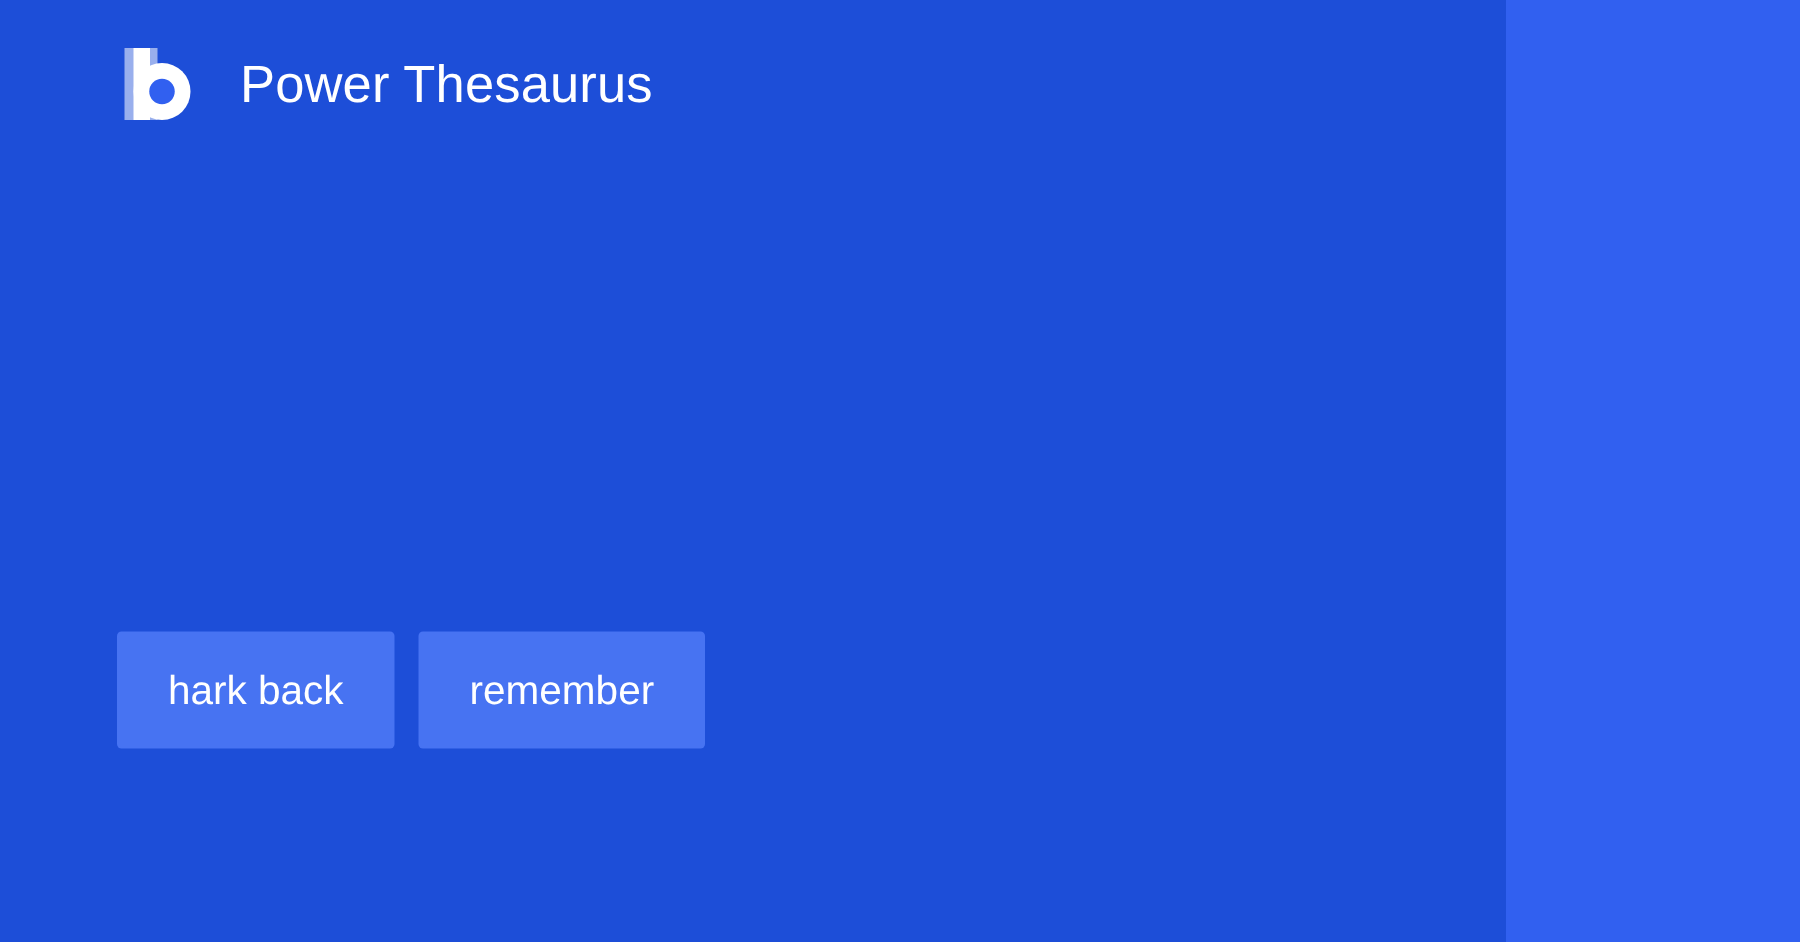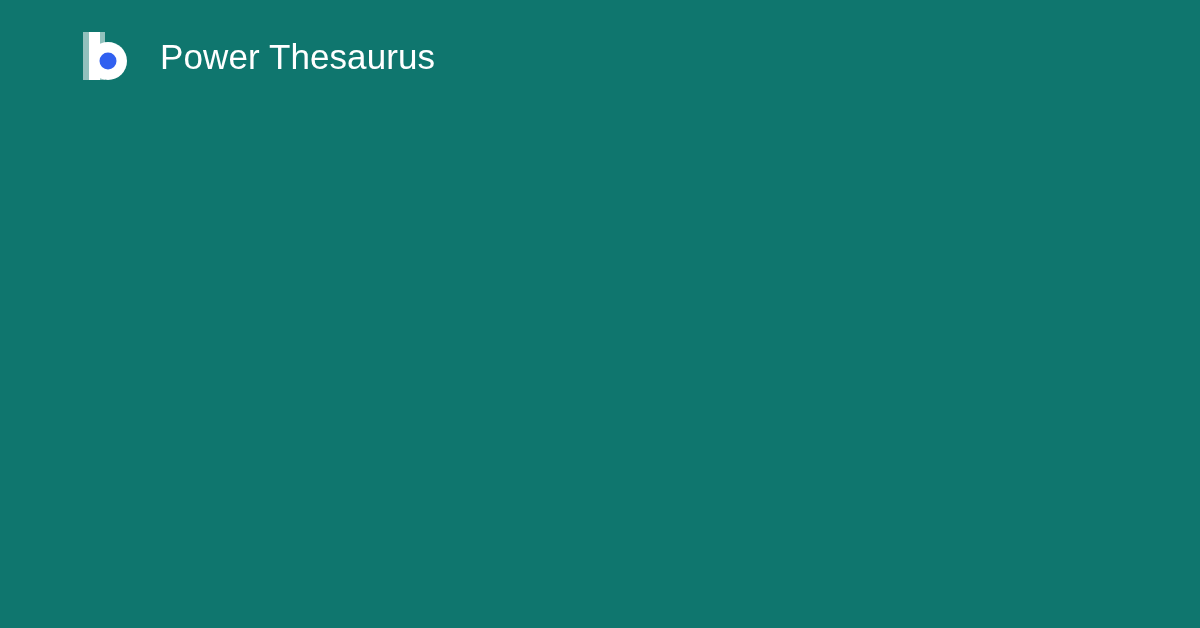--- a/index.html
+++ b/index.html
@@ -11,23 +11,23 @@
   }
 
   body {
     background:#3160F0;
     font-family:"Liberation Sans", sans-serif;
     -webkit-font-smoothing:antialiased;
   }
 
   .page {
     position:relative;
-    width:1200px;
+    width:1004px;
     height:628px;
-    background:#0f766e;
+    background:#1d4ed8;
   }
 
   
   .brand {
     position:absolute;
     left:78px;
     top:28px;
     display:flex;
     align-items:center;
     gap:26px;
@@ -106,15 +106,17 @@
         <circle cx="30" cy="33" r="19" fill="#FFFFFF"></circle>
 
         <circle cx="30" cy="33" r="8.5" fill="#3160F0"></circle>
       </svg>
     </span>
     <span class="brand-name">Power Thesaurus</span>
   </div>
 
 
   <div class="chips">
+    <span class="chip">hark back</span>
+    <span class="chip">remember</span>
   </div>
 
 </div>
 
 </body></html>

